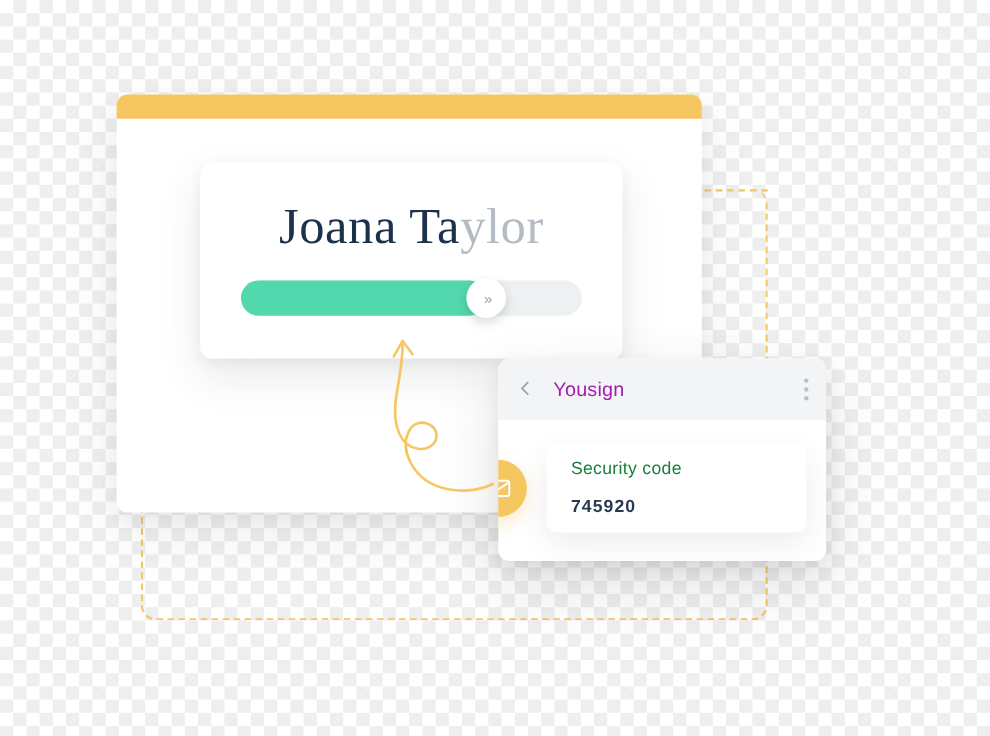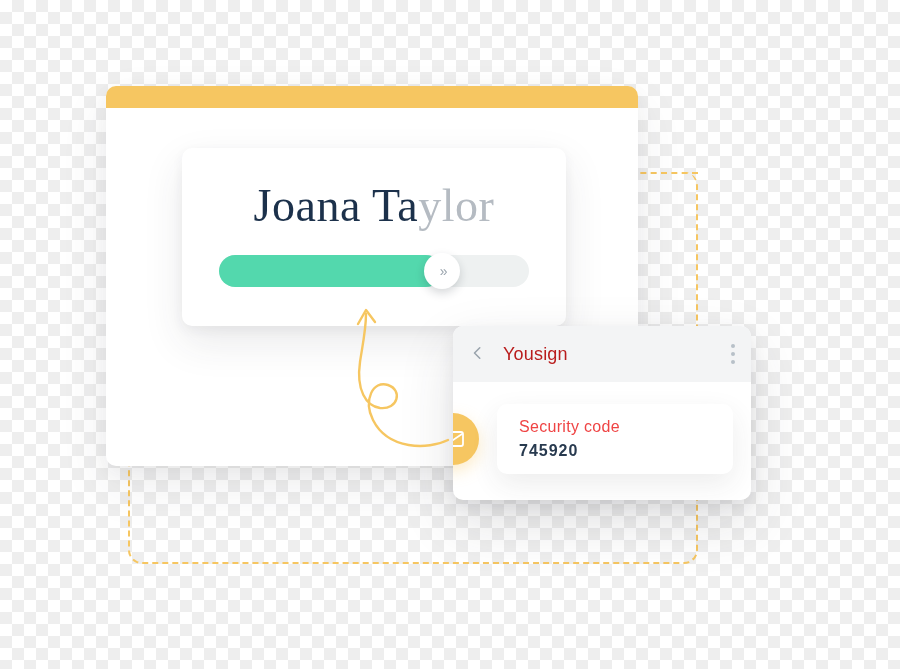--- a/index.html
+++ b/index.html
@@ -115,21 +115,21 @@
       padding: 0 18px;
       position: relative;
     }
     .back-chevron {
       color: #9aa4ad;
       font-size: 18px;
       width: 18px;
       display: inline-block;
     }
     .app-name {
-      color: #b91c1c;
+      color: #a21caf;
       font-size: 18px;
       margin-left: 14px;
       letter-spacing: 0.2px;
     }
     .menu-dots {
       position: absolute;
       right: 16px;
       top: 50%;
       transform: translateY(-50%);
       display: flex;
@@ -162,23 +162,23 @@
     .mail-icon svg { width: 24px; height: 24px; }
 
     .code-pill {
       background: #fff;
       border-radius: 10px;
       box-shadow: 0 10px 28px rgba(50,50,60,0.09);
       padding: 14px 22px;
       flex: 1;
     }
     .code-label {
-      color: #ef4444;
+      color: #15803d;
       font-size: 16px;
-      margin-bottom: 6px;
+      margin-bottom: 16px;
       letter-spacing: 0.3px;
     }
     .code-value {
       color: #283a4f;
       font-size: 16px;
       font-weight: 700;
       letter-spacing: 1px;
     }
 
     

